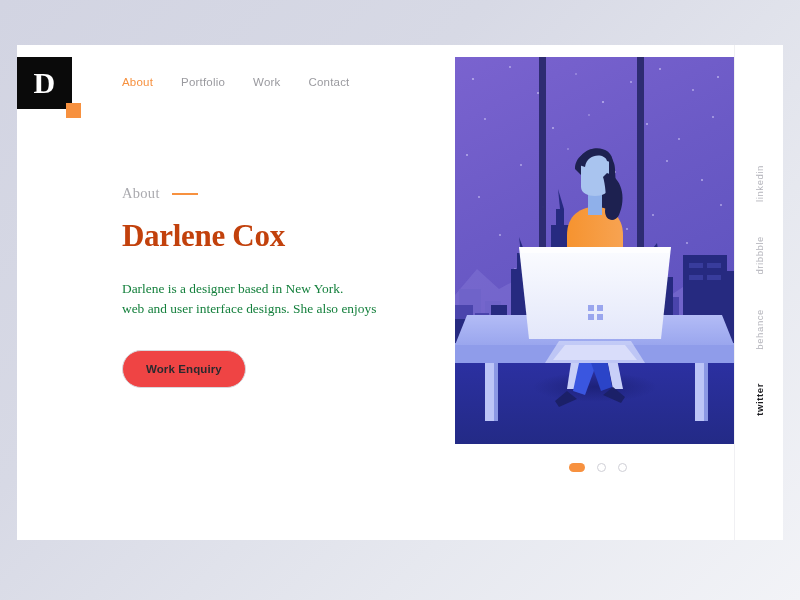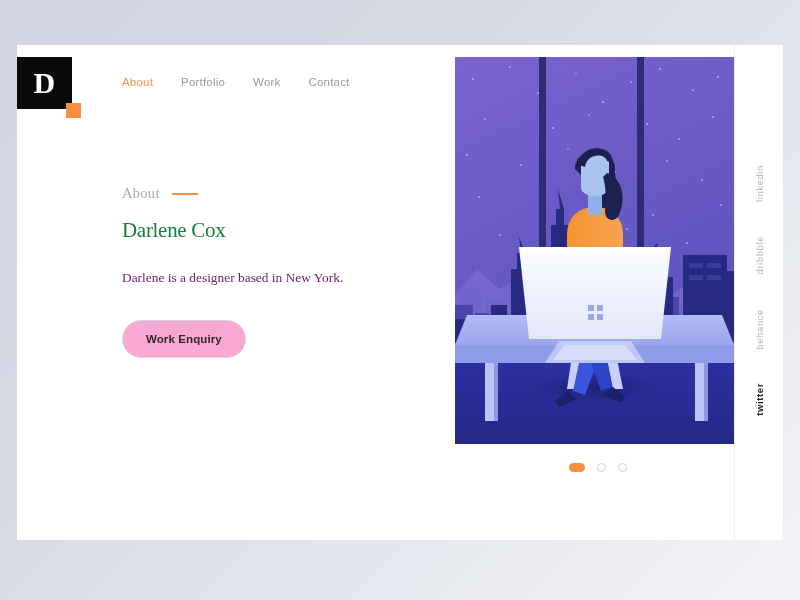--- a/index.html
+++ b/index.html
@@ -95,42 +95,42 @@
     letter-spacing: 0.3px;
   }
   #eyebrow-rule {
     width: 26px;
     height: 2px;
     background: #f7913f;
   }
 
   #headline {
     font-family: "Liberation Serif", serif;
-    font-size: 21px;
-    font-weight: 400;
-    color: #15803d;
+    font-size: 31px;
+    font-weight: 700;
+    color: #c2410c;
     letter-spacing: -0.3px;
     margin-bottom: 25px;
   }
 
   #bio {
     font-family: "Liberation Serif", serif;
     font-size: 13.4px;
     line-height: 19.5px;
-    color: #701a75;
+    color: #15803d;
   }
   #bio .bio-line { display: block; white-space: nowrap; }
 
   #cta-button {
     margin-top: 32px;
     display: inline-block;
     padding: 12px 23px;
     border: 1px solid #d8d8dc;
     border-radius: 30px;
-    background: #f9a8d4;
+    background: #ef4444;
     font-size: 11.5px;
     font-weight: 700;
     color: #2a2a2e;
     letter-spacing: 0.1px;
     cursor: pointer;
   }
 
   
   #illustration {
     position: absolute;
@@ -220,20 +220,21 @@
   <div id="content">
     <div id="eyebrow-row">
       <span id="eyebrow-label">About</span>
       <span id="eyebrow-rule"></span>
     </div>
 
     <h1 id="headline">Darlene Cox</h1>
 
     <p id="bio">
       <span class="bio-line">Darlene is a designer based in New York.</span>
+      <span class="bio-line">web and user interface designs. She also enjoys</span>
     </p>
 
     <div id="cta-button">Work Enquiry</div>
   </div>
 
   <div id="illustration">
     <svg viewBox="0 0 279 387" preserveAspectRatio="none">
       <defs>
         <linearGradient id="skyGrad" x1="0" y1="0" x2="0.35" y2="1">
           <stop offset="0%" stop-color="#7a63cf"></stop>

